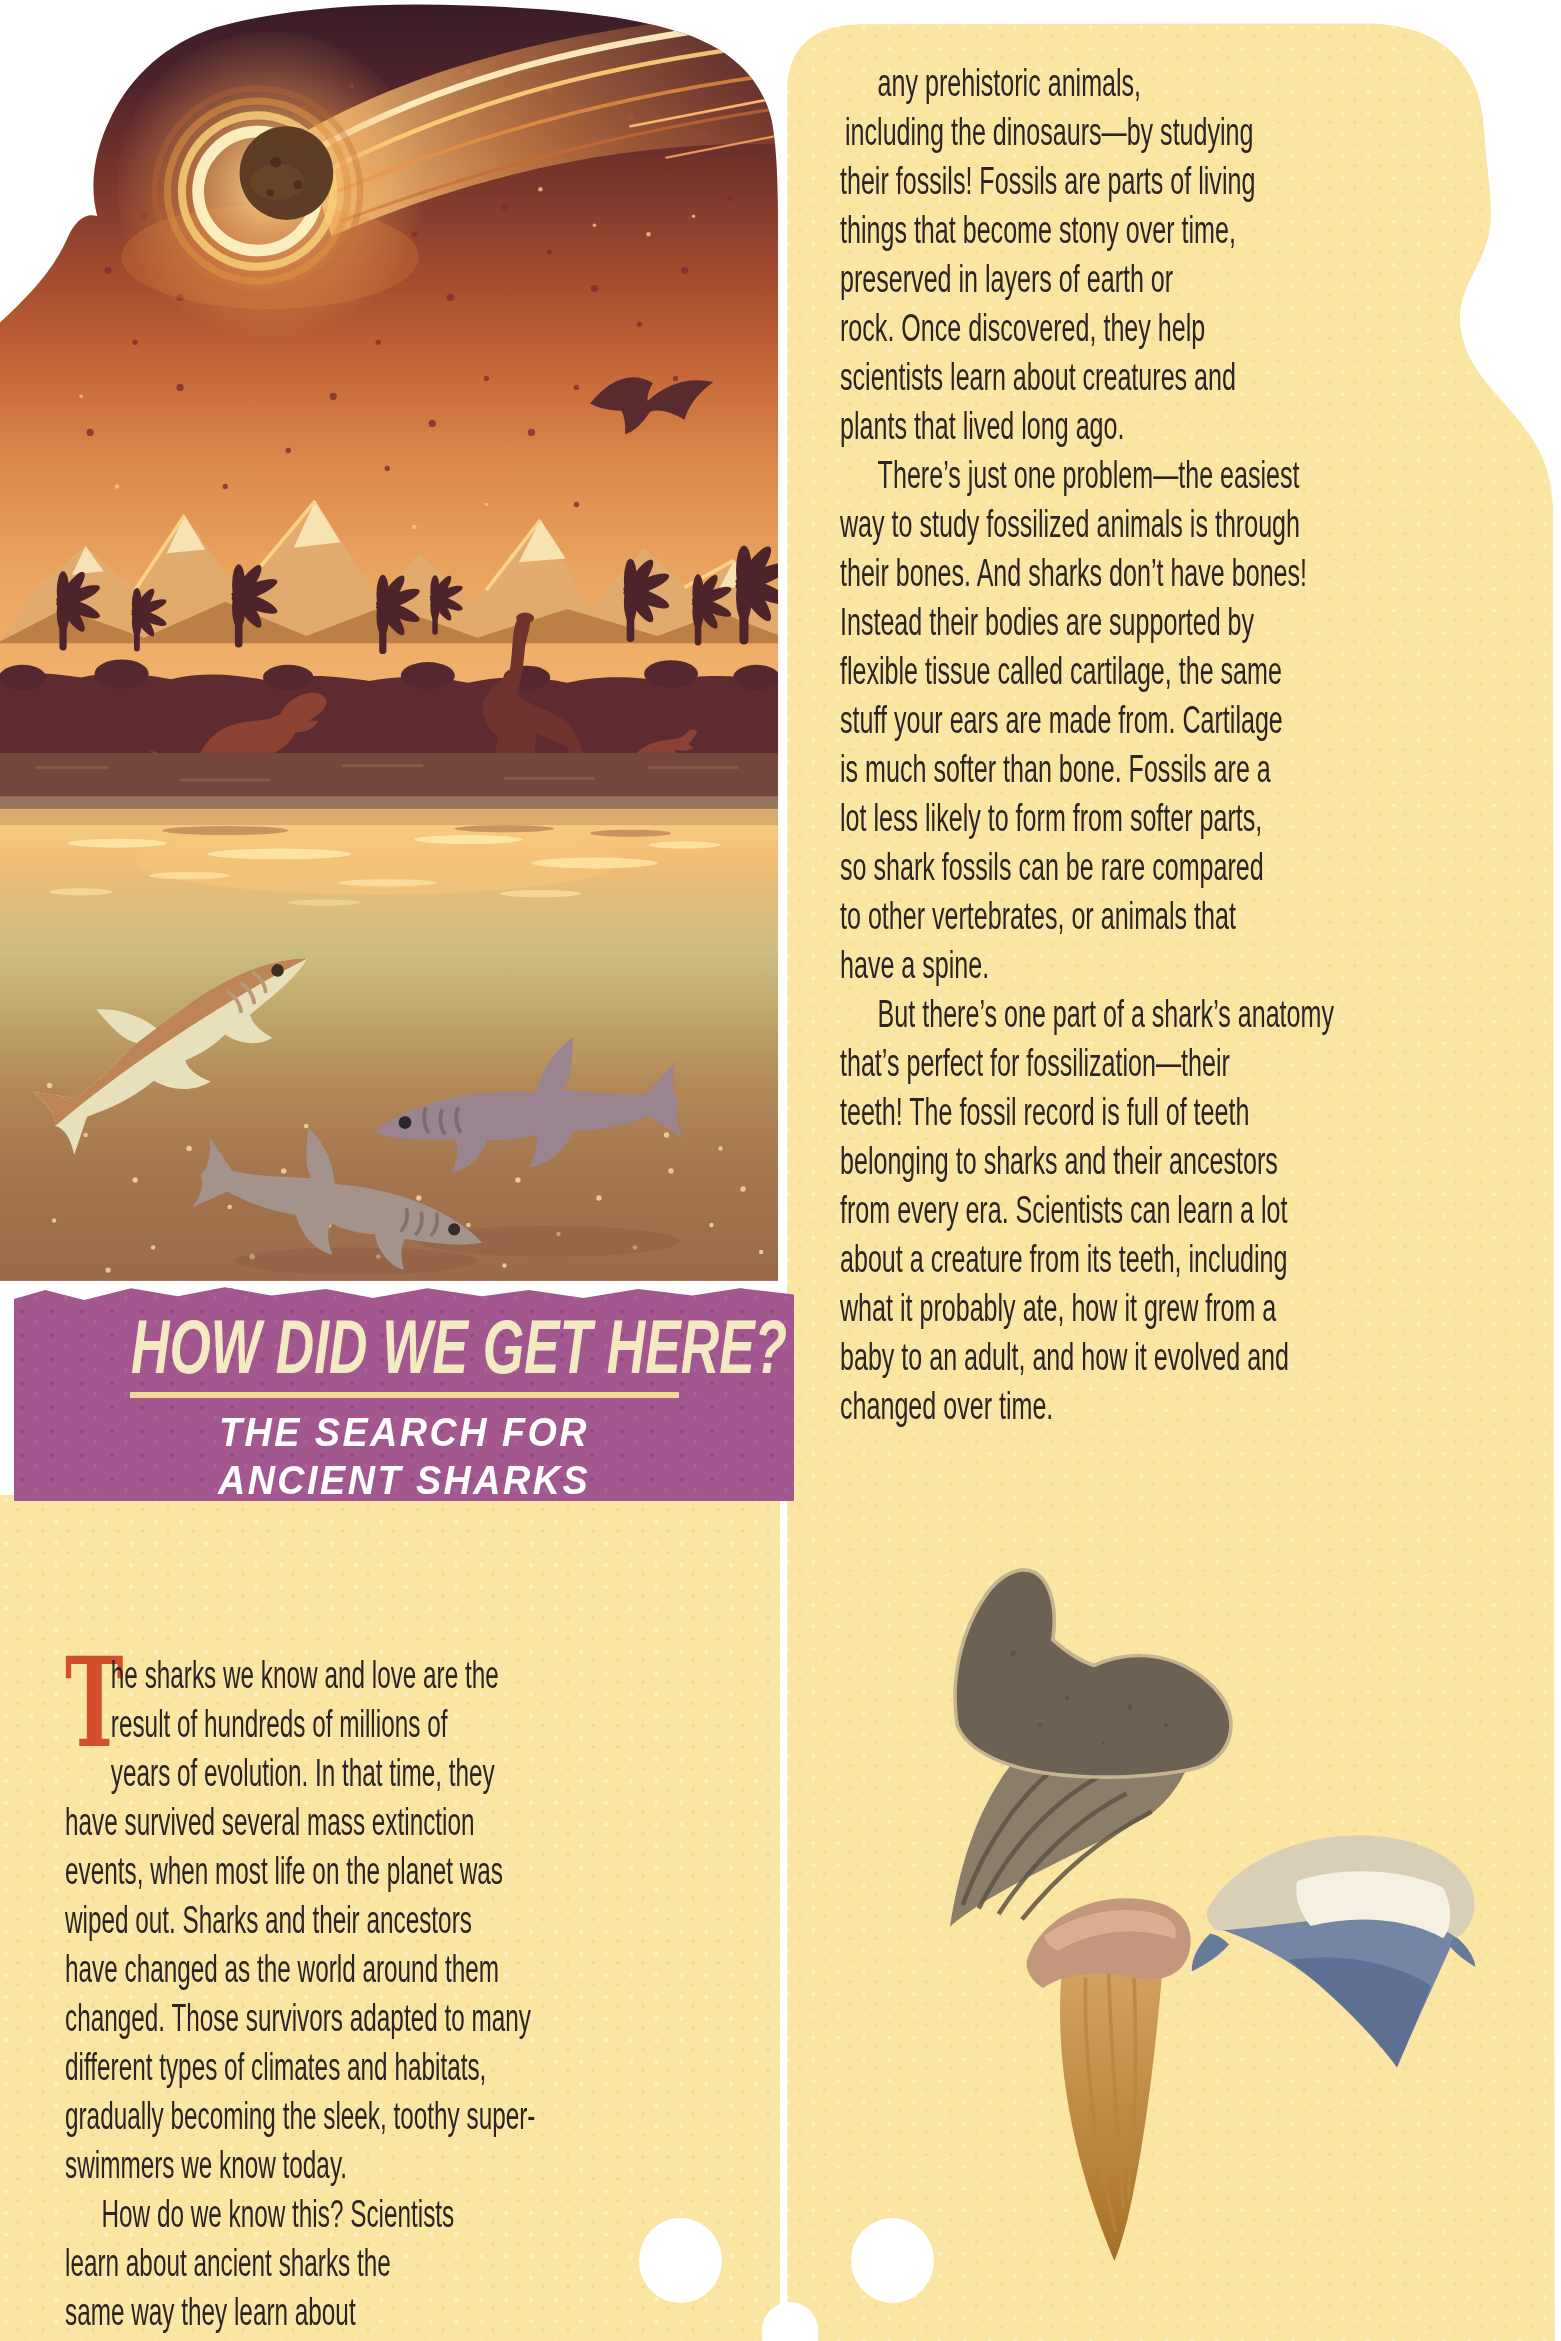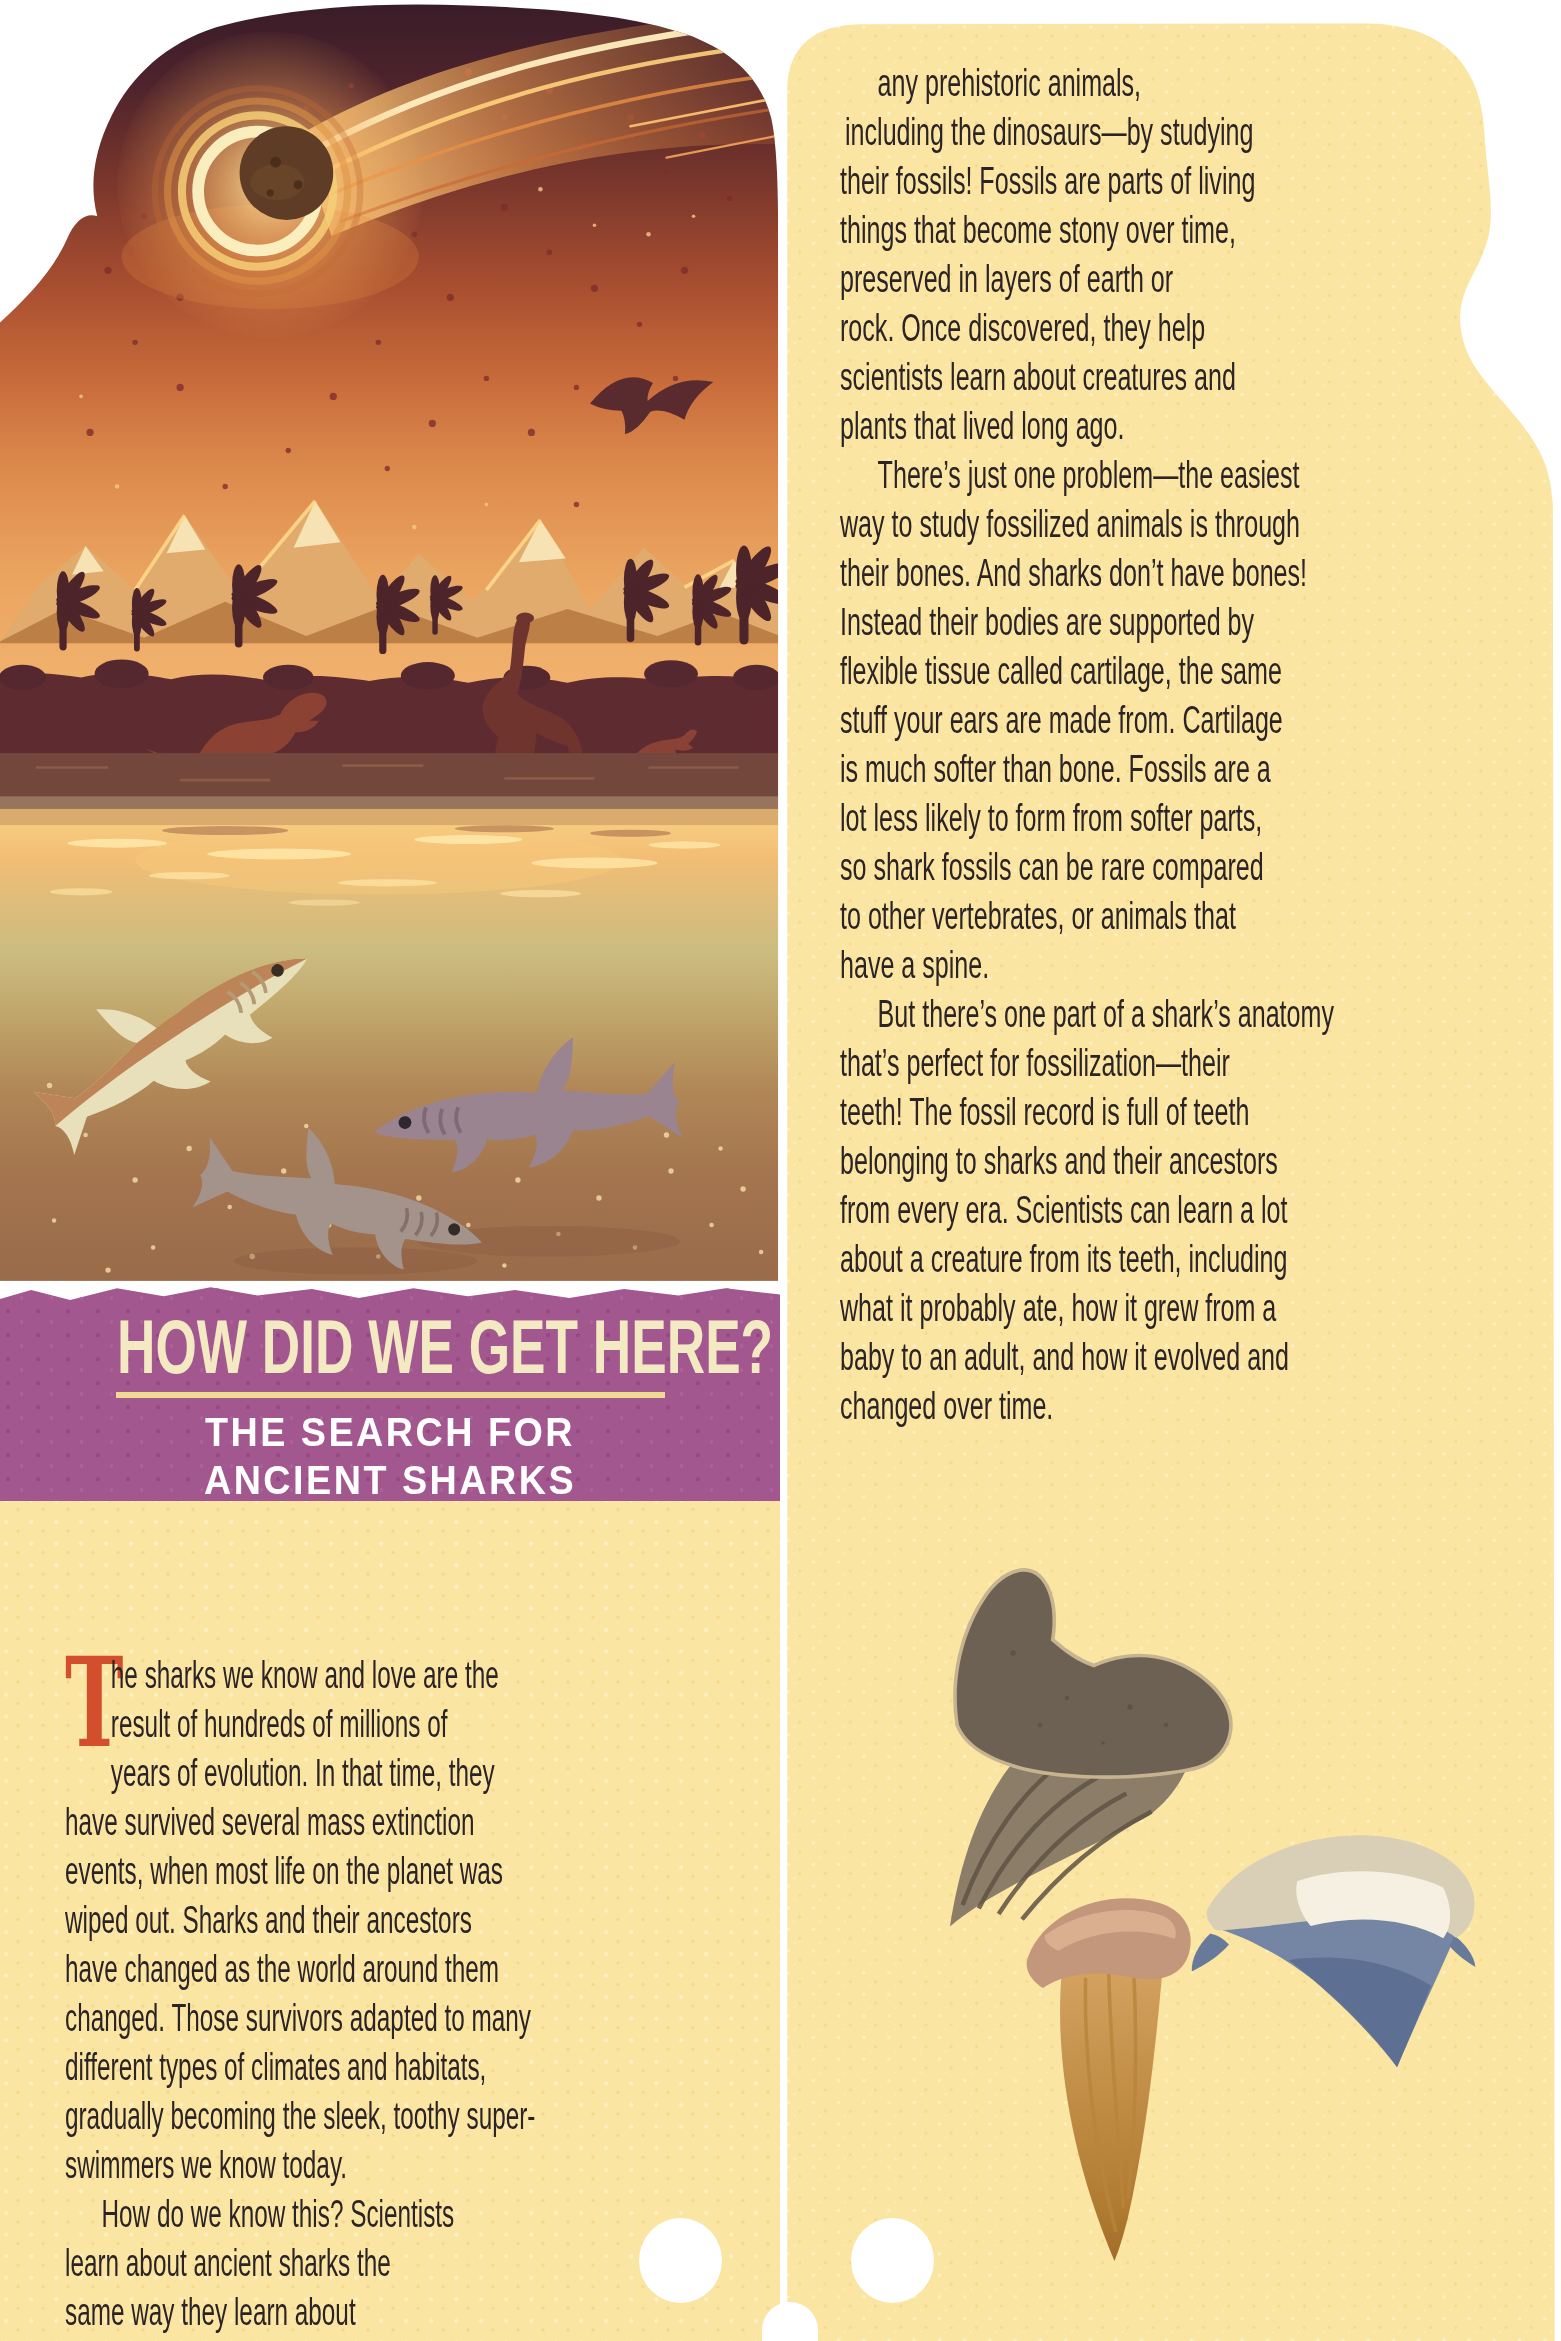--- a/index.html
+++ b/index.html
@@ -6,29 +6,29 @@
   .spread{position:relative;width:1561px;height:2342px;background:#ffffff;overflow:hidden;
           font-family:"Liberation Sans",sans-serif;}
   svg{display:block;}
   .abs{position:absolute;}
 
   
   #right-page-svg{left:0;top:0;z-index:0;}
 
   
   #left-illustration{left:0;top:0;z-index:1;}
-  .banner{left:0;top:1281px;width:780px;height:220px;z-index:2;
+  .banner{left:14px;top:1281px;width:780px;height:220px;z-index:2;
           background:#a2578f;
           background-image:radial-gradient(circle at 8px 6.3px,#94497f 1.8px,transparent 2.3px),
                            radial-gradient(circle at 21.6px 17px,#ad6299 1.5px,transparent 2px);
           background-size:30px 24px;
           clip-path:polygon(0 18px,4% 9px,9% 19px,15% 7.2px,21% 15.3px,27% 6.3px,33% 14.4px,40% 8px,
                     46% 17px,53% 7.2px,60% 15.3px,66% 9px,73% 17px,80% 8px,87% 14.4px,93% 7.2px,
                     100% 13.5px,100% 100%,0 100%);
-          text-align:center;color:#fff;}
+          text-align:center;color:#fff;font-style:italic;}
   .banner-title{margin:0;padding-top:27px;font-size:76px;line-height:77px;font-weight:bold;
           color:#f3e9c3;letter-spacing:0px;transform:scaleX(.70);transform-origin:50% 0;
           white-space:nowrap;}
   .banner-rule{width:549px;height:5.4px;background:#eeda92;margin:7.2px auto 10.8px auto;}
   .banner-sub{font-size:41px;line-height:48px;font-weight:bold;letter-spacing:2.7px;color:#ffffff;
           transform:scaleX(.92);transform-origin:50% 0;}
   .left-lower{left:0;top:1495px;width:780px;height:847px;z-index:1;
           background-color:#fbe5a2;
           background-image:radial-gradient(circle at 6.3px 5.4px,#fdf1c1 1.8px,transparent 2.3px),
                            radial-gradient(circle at 18px 14.4px,#f4d88f 1.4px,transparent 1.9px);

